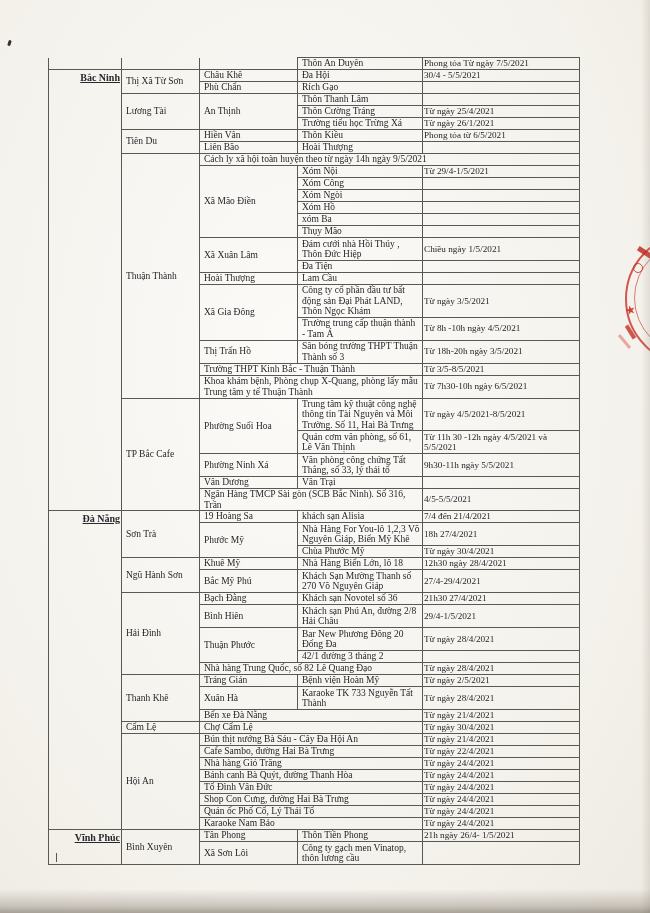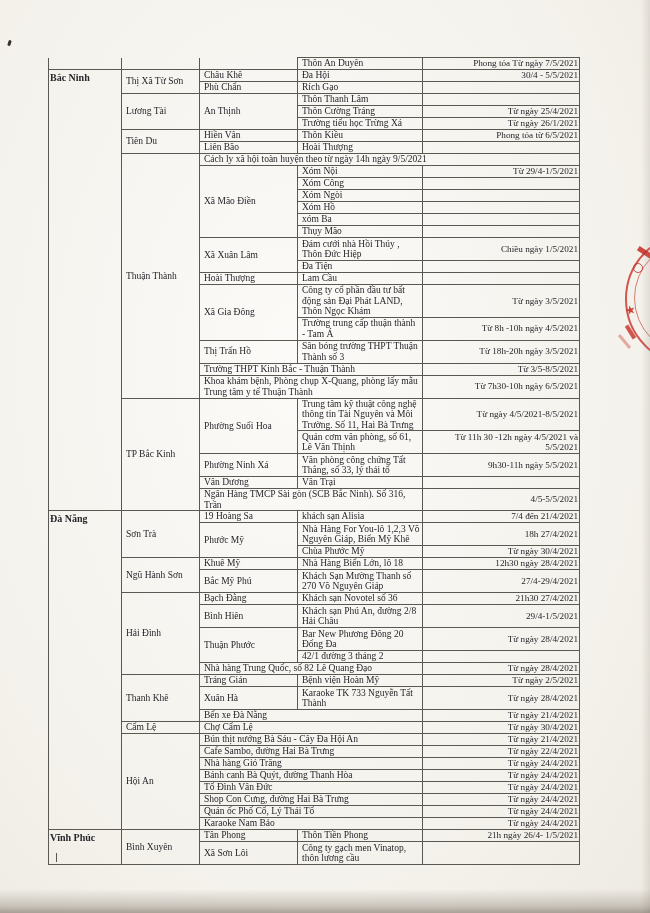--- a/index.html
+++ b/index.html
@@ -28,22 +28,22 @@
   table.doc{
     position:absolute;left:48px;top:57px;
     border-collapse:collapse;table-layout:fixed;
   }
   td{
     border:1px solid #5a5853;
     font-size:9.5px;line-height:10.5px;color:#26262b;
     padding:0 2px 0 4px;vertical-align:middle;overflow:hidden;
     word-wrap:break-word;
   }
-  td.c0{text-align:left;font-weight:bold;vertical-align:top;padding:3px 1px 0 1px;font-size:10px;}
-  td.c4{text-align:right;padding:0 1px;font-size:9.2px;}
+  td.c0{text-align:right;font-weight:bold;vertical-align:top;padding:3px 1px 0 1px;font-size:10px;text-decoration:underline;}
+  td.c4{text-align:left;padding:0 1px;font-size:9.2px;}
   td.open{border-top:none;}
   tr.lines-1{height:12px;}
   tr.lines-2{height:23px;}
   tr.lines-3{height:32px;}
   .table-tail{position:absolute;left:56px;top:853px;width:1px;height:9px;background:#5a5853;}
   
   .stamp-circle-outer{
     position:absolute;left:625px;top:232px;width:130px;height:130px;border-radius:50%;
     border:2.5px solid rgba(198,44,34,0.78);
   }
@@ -192,21 +192,21 @@
       </tr>
       <tr class="lines-1">
         <td class="c2" colspan="2">Trường THPT Kinh Bắc - Thuận Thành</td>
         <td class="c4">Từ 3/5-8/5/2021</td>
       </tr>
       <tr class="lines-2">
         <td class="c2" colspan="2">Khoa khám bệnh, Phòng chụp X-Quang, phòng lấy mẫu Trung tâm y tế Thuận Thành</td>
         <td class="c4">Từ 7h30-10h ngày 6/5/2021</td>
       </tr>
       <tr class="lines-3">
-        <td class="c1" rowspan="5">TP Bắc Kinh</td>
+        <td class="c1" rowspan="5">TP Bắc Cafe</td>
         <td class="c2" rowspan="2">Phường Suối Hoa</td>
         <td class="c3">Trung tâm kỹ thuật công nghệ thông tin Tài Nguyên và Môi Trường. Số 11, Hai Bà Trưng</td>
         <td class="c4">Từ ngày 4/5/2021-8/5/2021</td>
       </tr>
       <tr class="lines-2">
         <td class="c3">Quán cơm văn phòng, số 61, Lê Văn Thịnh</td>
         <td class="c4">Từ 11h 30 -12h ngày 4/5/2021 và 5/5/2021</td>
       </tr>
       <tr class="lines-2">
         <td class="c2">Phường Ninh Xá</td>

